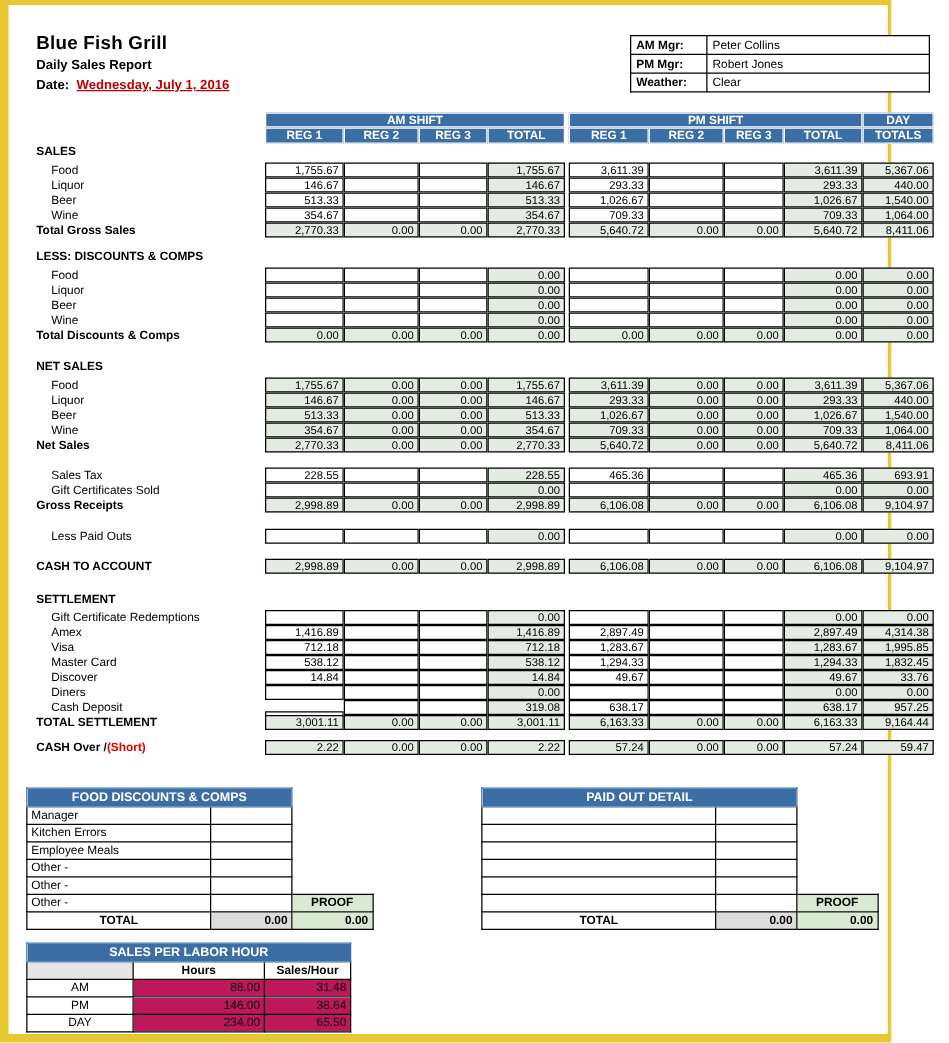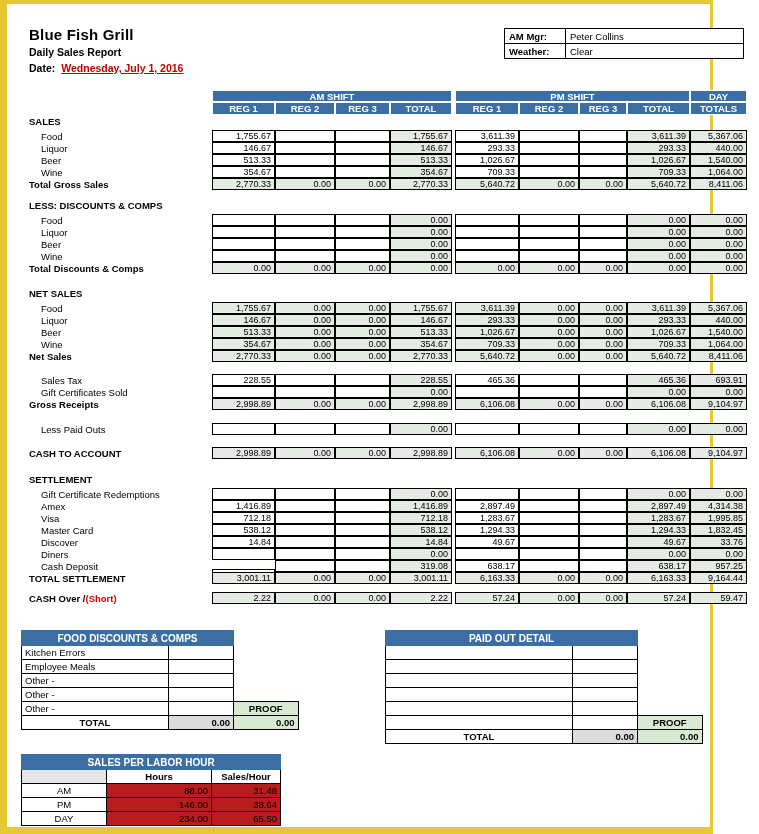--- a/index.html
+++ b/index.html
@@ -121,21 +121,21 @@
   .btbl td.banner{
     background:#3b6ea5;color:#fff;font-weight:bold;
     text-align:center;font-size:10px;height:14px;
     border:1px solid #3b6ea5;
   }
   .btbl td.num{text-align:right;}
   .btbl td.ctr{text-align:center;}
   .btbl td.bold{font-weight:bold;}
   .btbl td.grey{background:#e6e6e6;}
   .btbl td.greyfill{background:#dcdcdc;}
-  .btbl td.greenpale{background:#b91c1c;margin-top:10px;}
+  .btbl td.greenpale{background:#be185d;margin-top:10px;}
   .btbl td.proof{
     background:#d9ead3;font-weight:bold;text-align:center;
     border:1.4px solid #000;
   }
   .btbl td.proofval{
     background:#d9ead3;text-align:right;font-weight:bold;
     border:1.4px solid #000;
   }
   .btbl td.nob{border:none;background:transparent;}
   .red{color:#e00000;}
@@ -150,20 +150,24 @@
     <div class="hdr-sub">Daily Sales Report</div>
     <div class="hdr-daterow">
       <span class="hdr-datelabel">Date:</span><span class="hdr-datevalue">Wednesday, July 1, 2016</span>
     </div>
 
     <table class="infobox">
       <tbody>
           <tr>
         <td class="k">AM Mgr:</td>
         <td class="v">Peter Collins</td>
+      </tr>
+      <tr>
+        <td class="k">PM Mgr:</td>
+        <td class="v">Robert Jones</td>
       </tr>
       <tr>
         <td class="k">Weather:</td>
         <td class="v">Clear</td>
       </tr>
     </tbody>
       </table>
 
     <div class="grid" id="grid">
         <div class="hdrcell" style="left: 205px; top: 86px; width: 240px; height: 12px;">AM SHIFT</div>
@@ -474,20 +478,25 @@
         <div class="cell green thick" style="left: 683px; top: 588px; width: 57px; height: 12px;">59.47</div>
       </div>
 
     <table class="btbl" id="food-discounts-table" style="left:14px;top:626px;">
         <tbody>
           <tr>
             <td class="banner" colspan="2" style="width:198px">FOOD DISCOUNTS &amp; COMPS</td>
             <td class="nob" style="width:58px"></td>
           </tr>
           <tr>
+            <td style="width:140px">Manager</td>
+            <td class="num" style="width:58px">&nbsp;</td>
+            <td class="nob"></td>
+          </tr>
+          <tr>
             <td style="width:140px">Kitchen Errors</td>
             <td class="num" style="width:58px">&nbsp;</td>
             <td class="nob"></td>
           </tr>
           <tr>
             <td style="width:140px">Employee Meals</td>
             <td class="num" style="width:58px">&nbsp;</td>
             <td class="nob"></td>
           </tr>
           <tr>

